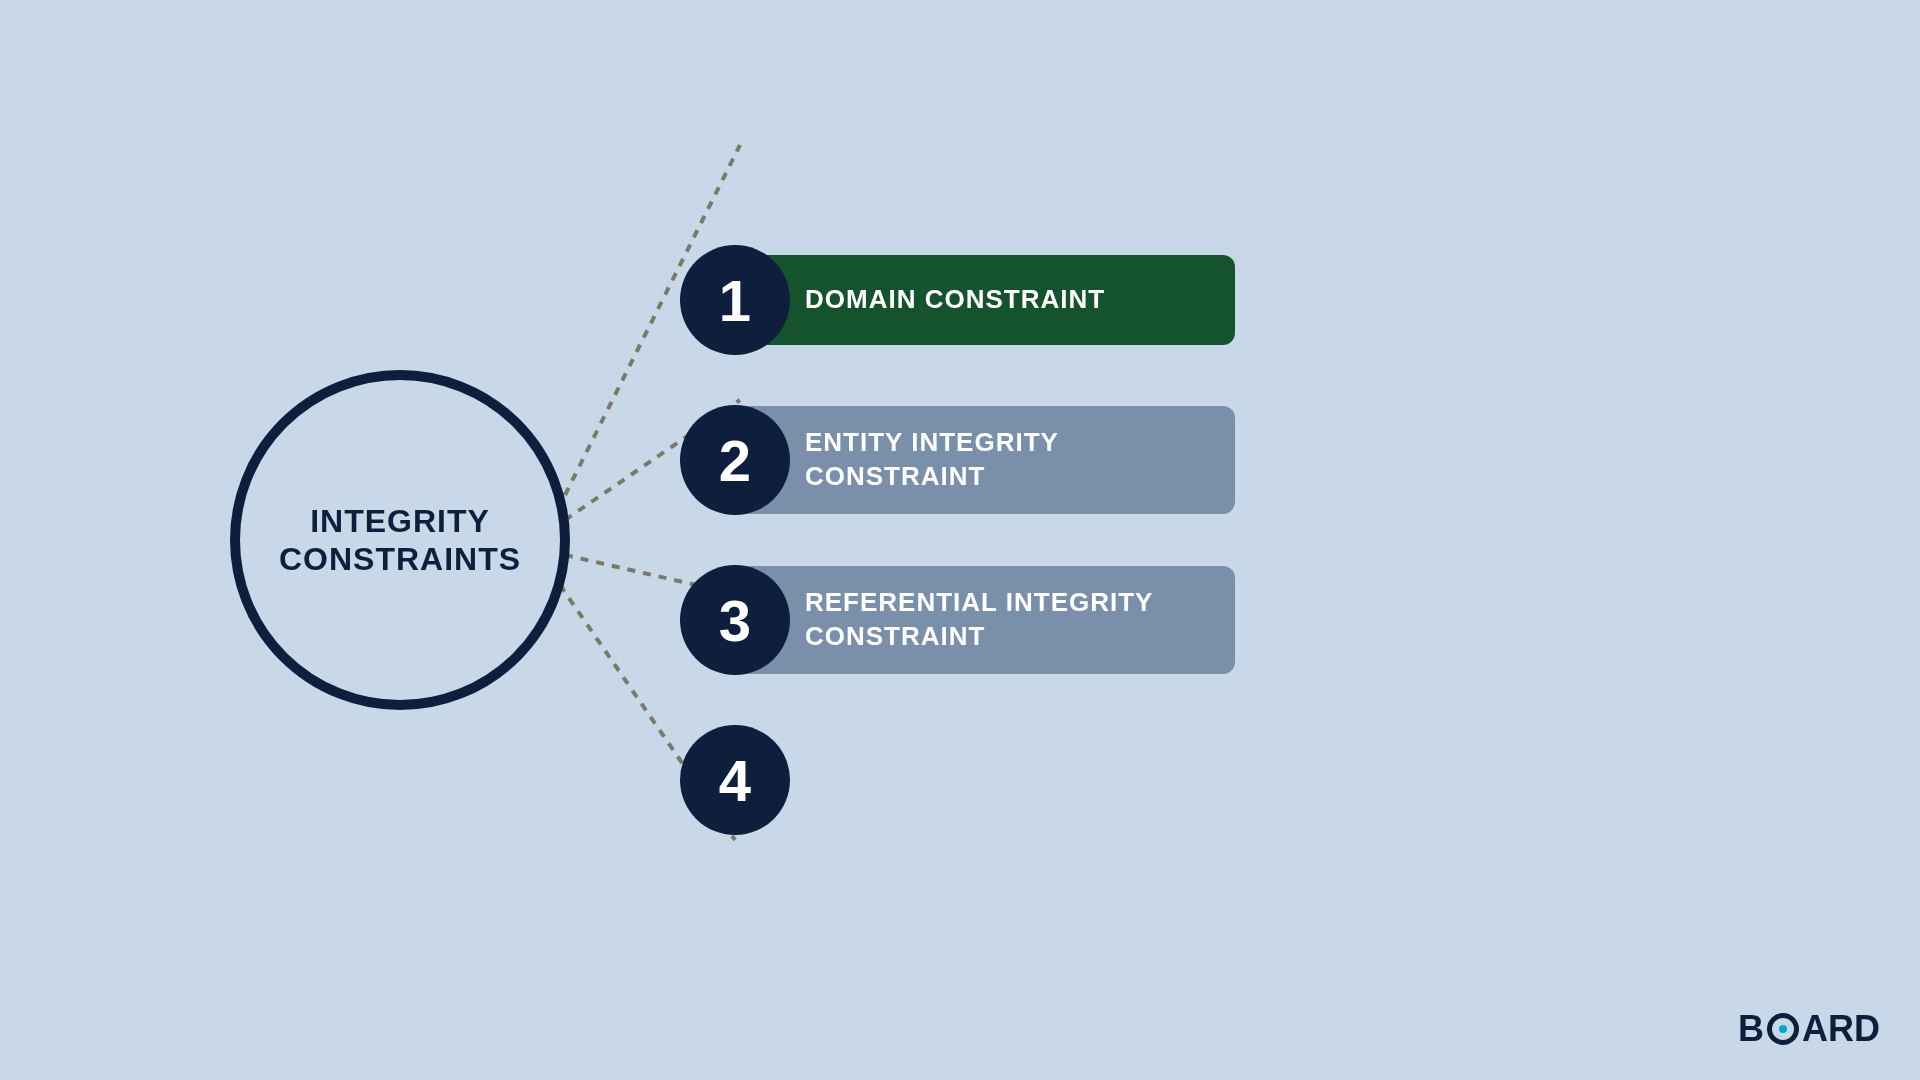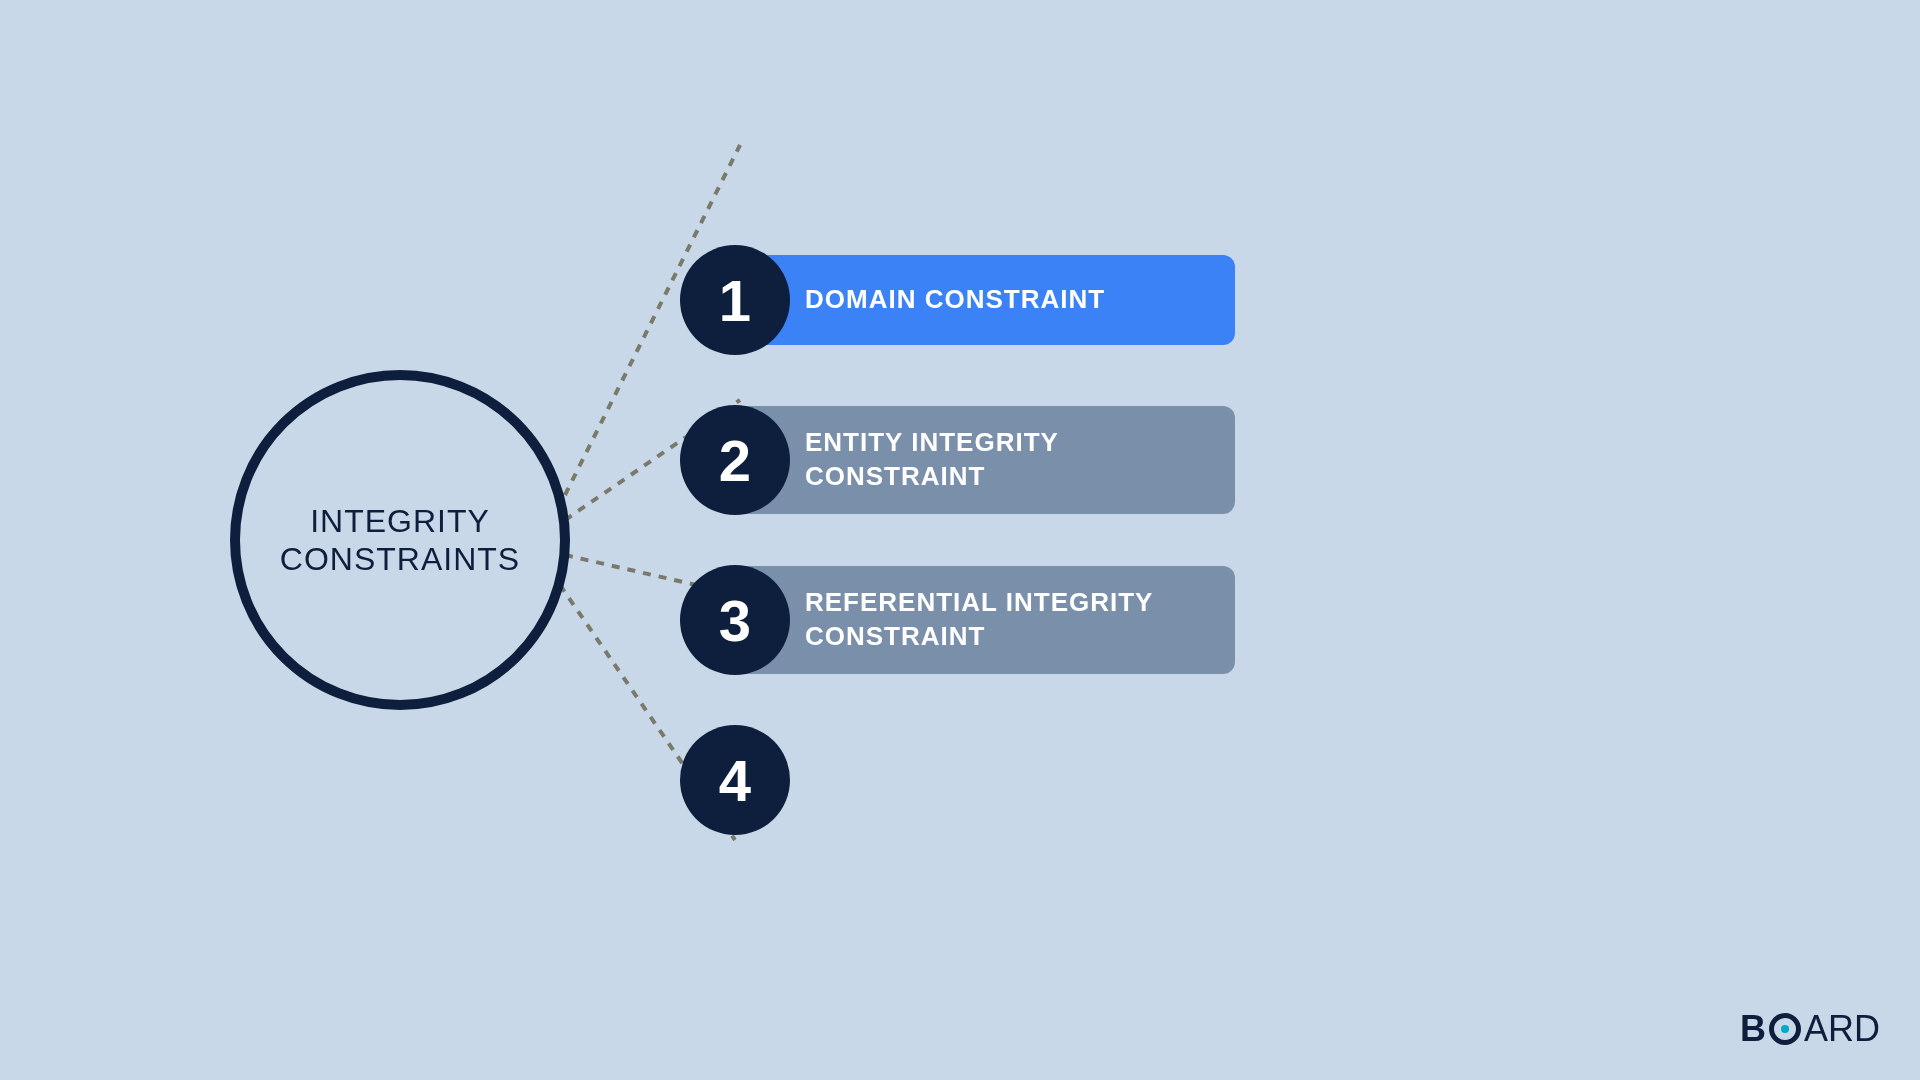--- a/index.html
+++ b/index.html
@@ -35,21 +35,21 @@
       position: absolute;
       left: 230px;
       top: 50%;
       transform: translateY(-50%);
       z-index: 10;
     }
 
     .center-circle-text {
       color: #0d1f3c;
       font-size: 32px;
-      font-weight: 400;
+      font-weight: 700;
       text-align: center;
       line-height: 1.2;
       text-transform: uppercase;
       letter-spacing: 1px;
     }
 
     
     .lines-svg {
       position: absolute;
       top: 0;
@@ -105,21 +105,21 @@
       border-radius: 12px;
       min-width: 500px;
       min-height: 90px;
       display: flex;
       align-items: center;
       line-height: 1.3;
     }
 
     
     .constraint-item:nth-child(1) .constraint-label {
-      background-color: #3b82f6;
+      background-color: #14532d;
     }
 
     
     .brand-logo {
       position: absolute;
       bottom: 30px;
       right: 40px;
       display: flex;
       align-items: center;
       gap: 2px;
@@ -147,21 +147,21 @@
 
     .brand-o-dot {
       width: 8px;
       height: 8px;
       background-color: #00aacc;
       border-radius: 50%;
     }
 
     .brand-ard {
       font-size: 36px;
-      font-weight: 400;
+      font-weight: 700;
       color: #0d1f3c;
       font-family: 'Arial Black', Arial, sans-serif;
     }
   </style>
 </head>
 <body>
 
 <div class="container">
 
   <svg class="lines-svg">

